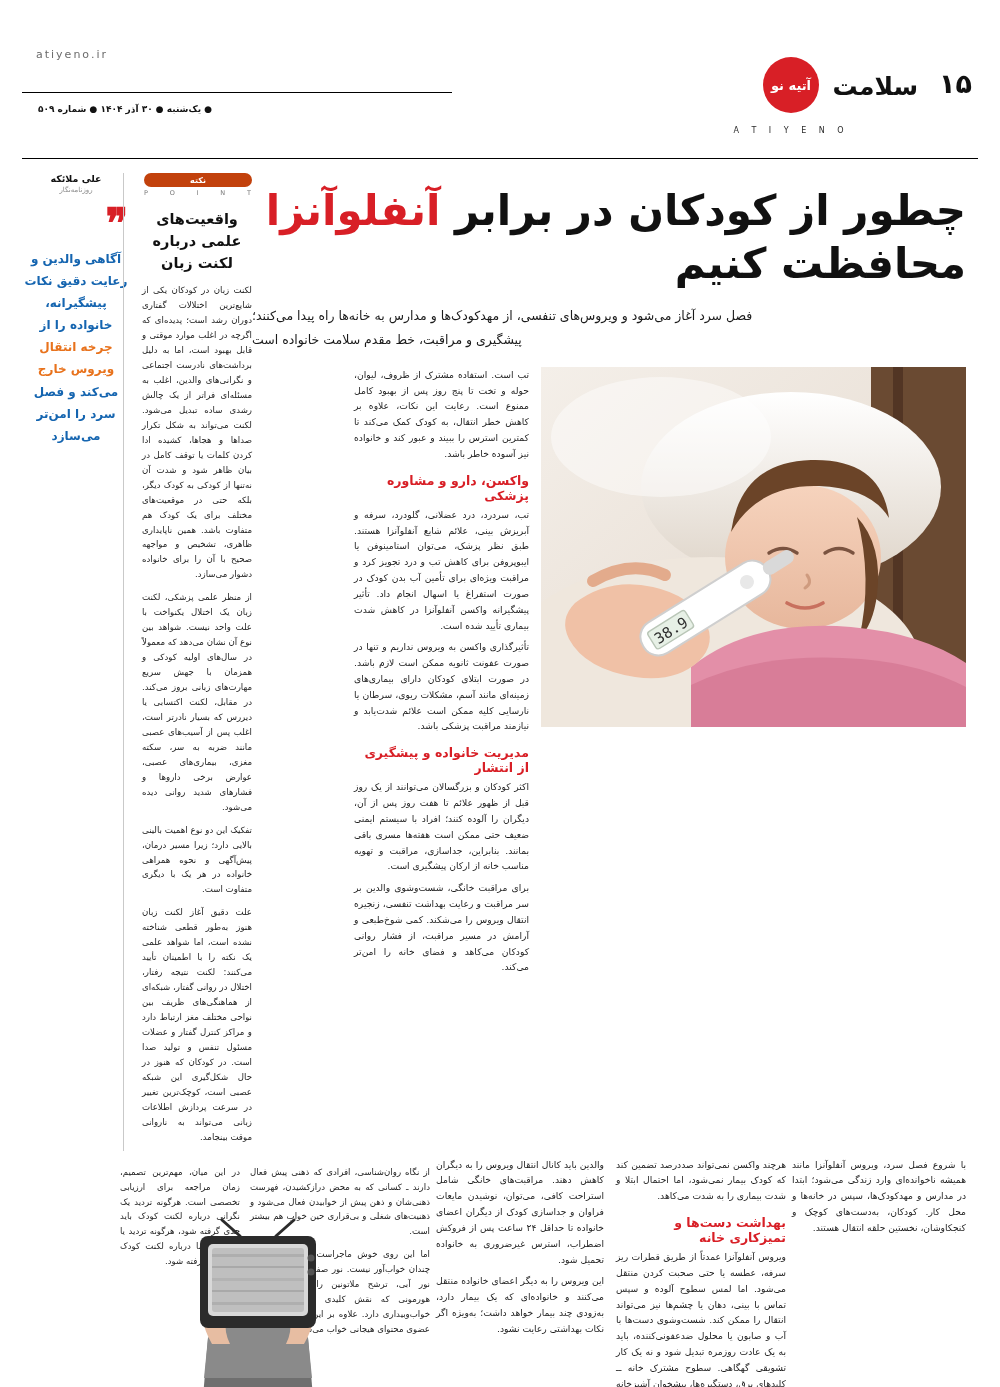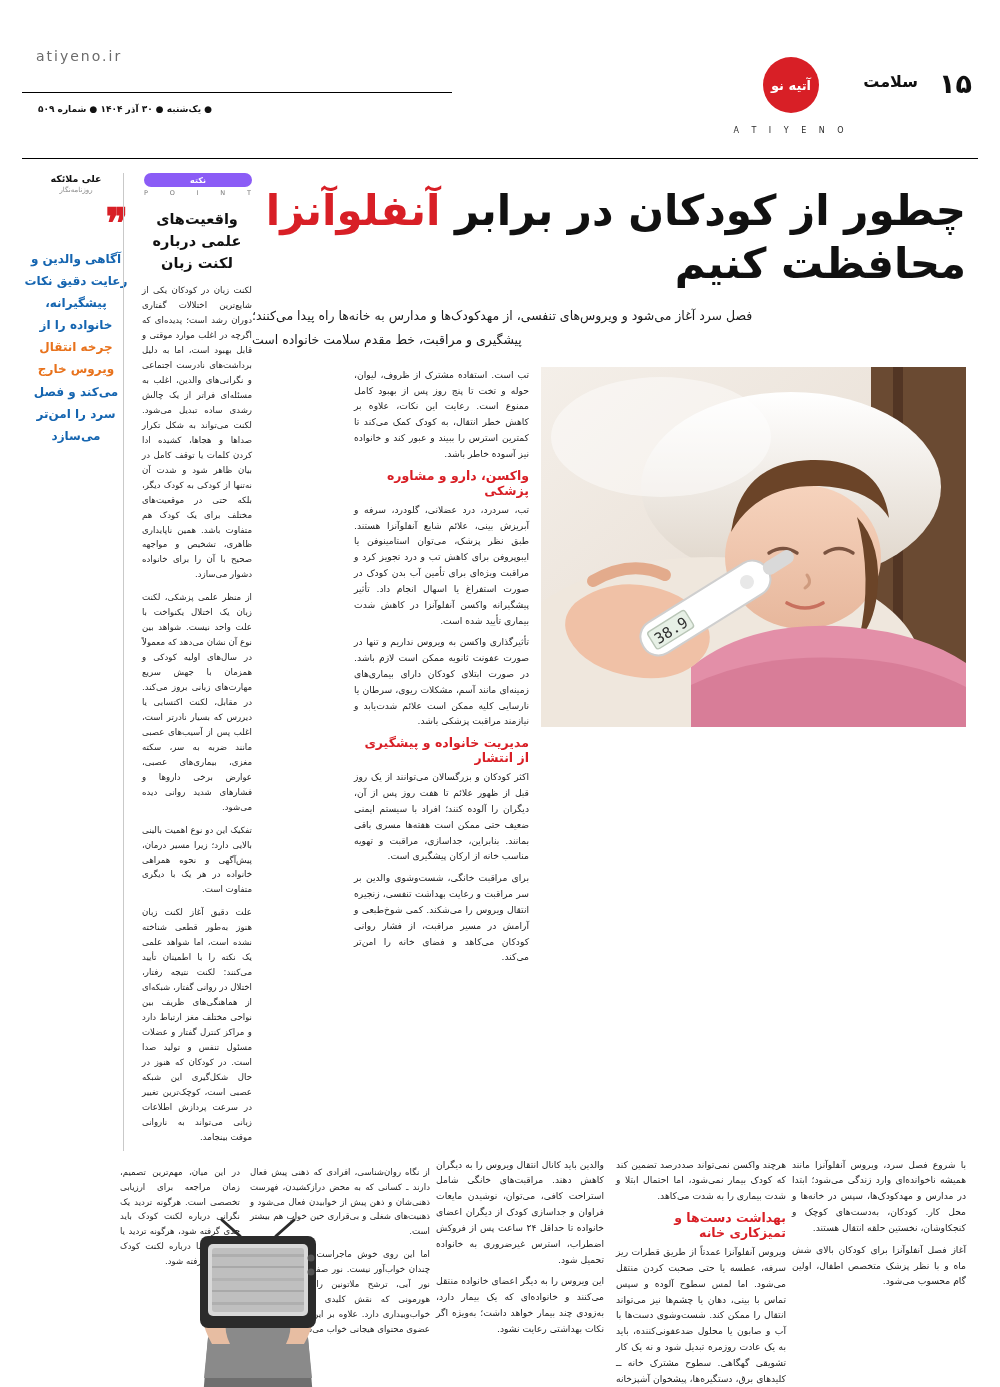--- a/index.html
+++ b/index.html
@@ -22,33 +22,33 @@
   .masthead{
     position:relative;
     height:112px;
     border-bottom:1px solid #000;
     margin-top:46px;
     display:flex;
     align-items:flex-start;
   }
   .site-url{
     position:absolute; left:14px; top:2px;
-    font-size:14px; letter-spacing:2px; color:#6b6b6b;
+    font-size:11px; letter-spacing:2px; color:#6b6b6b;
     direction:ltr;
   }
   .mh-rule{
     position:absolute; left:0; top:46px; width:430px; height:1px; background:#000;
   }
   .pagenum{
     position:absolute; right:6px; top:22px;
     font-size:27px; font-weight:bold; color:#111;
   }
   .section-name{
     position:absolute; right:60px; top:26px;
-    font-size:16px; font-weight:bold; color:#111;
+    font-size:25px; font-weight:bold; color:#111;
   }
   .logo-wrap{
     position:absolute; right:128px; top:11px;
     width:118px; text-align:center;
   }
   .logo-badge{
     width:56px;height:56px;border-radius:50%;
     background:#d81f26;margin:0 auto;
     position:relative;
   }
@@ -117,21 +117,21 @@
   }
   .hero-col-txt{
     width:175px;
     flex:0 0 auto;
   }
 
   .sub-red{
     color:#d81f26;
     font-weight:bold;
     font-size:12.5px;
-    margin:1px 0 4px 0;
+    margin:11px 0 4px 0;
     text-align:right;
   }
   .bodytxt{
     font-size:9.2px;
     line-height:1.72;
     text-align:justify;
     color:#1c1c1c;
     margin:0 0 6px 0;
   }
 
@@ -150,21 +150,21 @@
     padding-left:10px;
     box-sizing:border-box;
   }
   .sb-divider{
     position:absolute;
     right:128px; top:0; bottom:0;
     width:1px;background:#c9c9c9;
   }
   .point-badge{
     width:108px;height:14px;
-    background:#8b5cf6;border-radius:8px;
+    background:#c2410c;border-radius:8px;
     color:#fff;font-size:8px;font-weight:bold;
     display:flex;align-items:center;justify-content:center;
     margin-bottom:2px;
   }
   .point-latin{
     width:108px;
     display:flex;justify-content:space-between;
     font-size:6.5px;letter-spacing:1px;color:#777;
     direction:ltr;margin-bottom:12px;
   }
@@ -321,21 +321,20 @@
             <div class="qtext"><span>آگاهی والدین و رعایت دقیق نکات پیشگیرانه، خانواده را از </span><span class="q-orange">چرخه انتقال ویروس خارج</span><span> می‌کند و فصل سرد را امن‌تر می‌سازد</span></div>
           </div>
         </div>
       </div>
     </div>
   </div>
 
   <div style="display:flex;flex-direction:row;margin-top:6px;">
     <div style="width:186px;padding-right:12px;box-sizing:border-box;">
       <p class="bodytxt">با شروع فصل سرد، ویروس آنفلوآنزا مانند همیشه ناخوانده‌ای وارد زندگی می‌شود؛ ابتدا در مدارس و مهدکودک‌ها، سپس در خانه‌ها و محل کار. کودکان، به‌دست‌های کوچک و کنجکاوشان، نخستین حلقه انتقال هستند.</p>
-      <p class="bodytxt">آغاز فصل آنفلوآنزا برای کودکان بالای شش ماه و با نظر پزشک متخصص اطفال، اولین گام محسوب می‌شود.</p>
     </div>
     <div style="width:182px;padding:0 6px;box-sizing:border-box;">
       <p class="bodytxt">هرچند واکسن نمی‌تواند صددرصد تضمین کند که کودک بیمار نمی‌شود، اما احتمال ابتلا و شدت بیماری را به شدت می‌کاهد.</p>
       <div class="sub-red">بهداشت دست‌ها و تمیزکاری خانه</div>
       <p class="bodytxt">ویروس آنفلوآنزا عمدتاً از طریق قطرات ریز سرفه، عطسه یا حتی صحبت کردن منتقل می‌شود. اما لمس سطوح آلوده و سپس تماس با بینی، دهان یا چشم‌ها نیز می‌تواند انتقال را ممکن کند. شست‌وشوی دست‌ها با آب و صابون یا محلول ضدعفونی‌کننده، باید به یک عادت روزمره تبدیل شود و نه یک کار تشویقی گهگاهی. سطوح مشترک خانه ــ کلیدهای برق، دستگیره‌ها، پیشخوان آشپزخانه و سینک‌ها ــ باید مرتب تمیز و ضدعفونی شوند. اگر کودک علائم بیماری دارد، دور کردن او از مدرسه، مهدکودک و فعالیت‌های جمعی ضروری است و در صورت نیاز به بیرون رفتن، استفاده از ماسک احتمال انتقال ویروس به دیگران را کاهش می‌دهد.</p>
     </div>
     <div style="width:180px;padding:0 6px;box-sizing:border-box;">
       <p class="bodytxt">والدین باید کانال انتقال ویروس را به دیگران کاهش دهند. مراقبت‌های خانگی شامل استراحت کافی، می‌توان، نوشیدن مایعات فراوان و جداسازی کودک از دیگران اعضای خانواده تا حداقل ۲۴ ساعت پس از فروکش اضطراب، استرس غیرضروری به خانواده تحمیل شود.</p>
       <p class="bodytxt">این ویروس را به دیگر اعضای خانواده منتقل می‌کنند و خانواده‌ای که یک بیمار دارد، به‌زودی چند بیمار خواهد داشت؛ به‌ویژه اگر نکات بهداشتی رعایت نشود.</p>
     </div>

